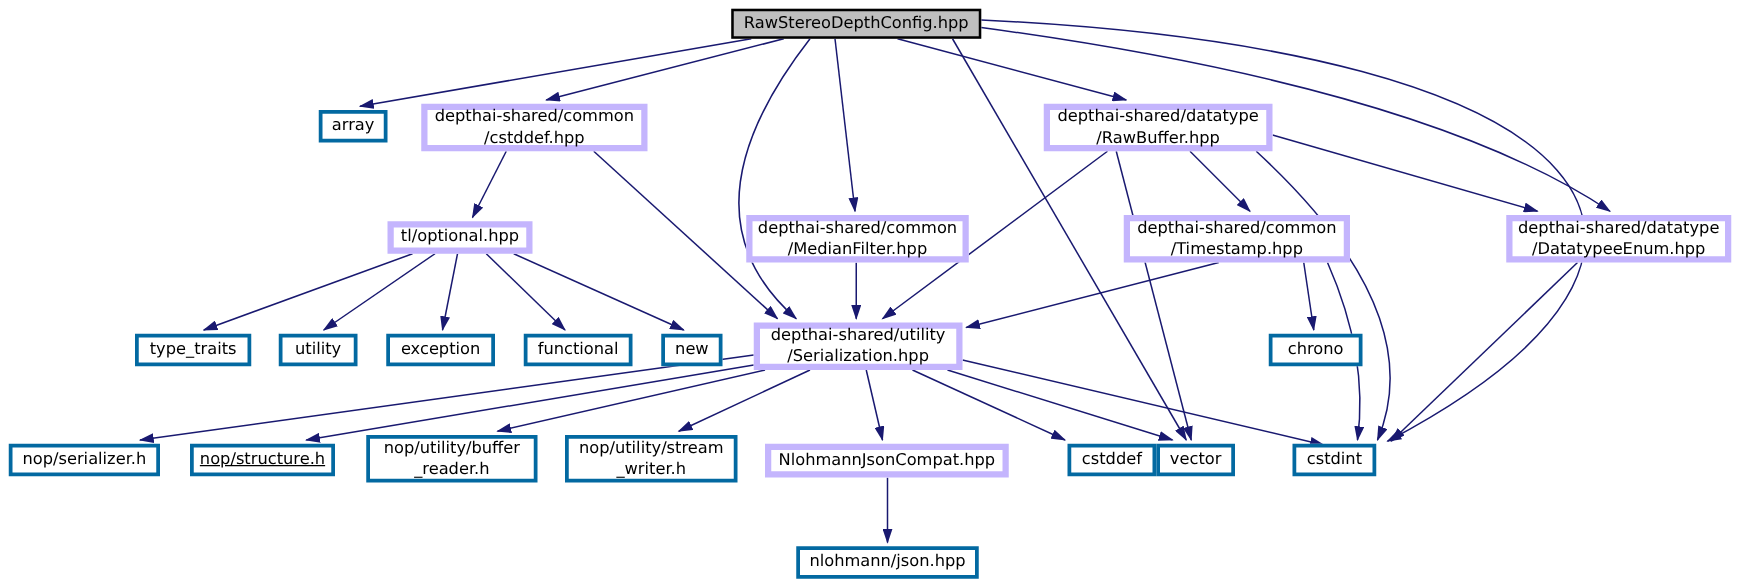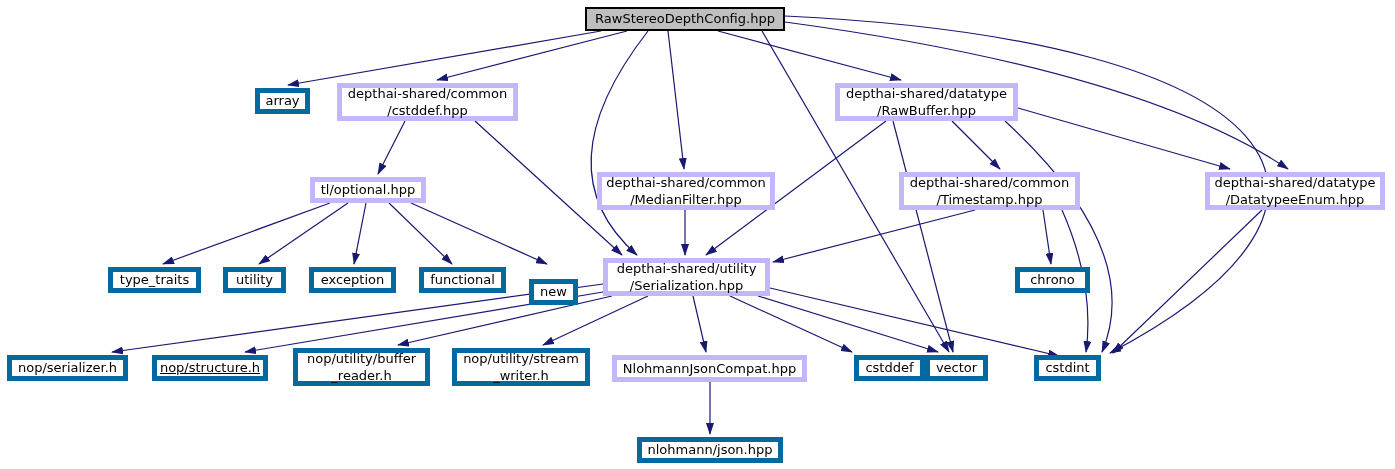--- a/index.html
+++ b/index.html
@@ -29,21 +29,21 @@
     text-align: center;
     font-size: 13px;
     line-height: 1.32;
     color: #000000;
     background: #ffffff;
     white-space: nowrap;
     cursor: default;
   }
   .node.doc { border: 5px solid #c4b5fd; cursor: pointer; }
   .node.main { border: 2px solid #000000; background: #bfbfbf; font-weight: 400; }
-  .node.ext { border: 5px solid #0369a1; }
+  .node.ext { border: 3px solid #0369a1; }
   .edge { fill: none; stroke-width: 1.2px; }
 </style>
 </head>
 <body>
 
 <div id="graph">
   <svg id="edge-layer" viewBox="0 0 1395 469" xmlns="http://www.w3.org/2000/svg">
     <defs>
       <marker id="arrowhead" markerUnits="userSpaceOnUse" markerWidth="12" markerHeight="8" refX="11" refY="4" orient="auto">
         <path d="M0,0 L12,4 L0,8 Z" fill="#191970"></path>
@@ -121,21 +121,21 @@
       </div>
       <div class="node ext" style="left: 223px; top: 267px; width: 63px; height: 26px;">
         <span>utility</span>
       </div>
       <div class="node ext" style="left: 309px; top: 267px; width: 87px; height: 26px;">
         <span>exception</span>
       </div>
       <div class="node ext" style="left: 419px; top: 267px; width: 87px; height: 26px;">
         <span>functional</span>
       </div>
-      <div class="node ext" style="left: 529px; top: 279px; width: 49px; height: 26px;">
+      <div class="node ext" style="left: 529px; top: 267px; width: 49px; height: 26px;">
         <span>new</span>
       </div>
       <div class="node doc" style="left: 603px; top: 258px; width: 167px; height: 38px;">
         <span>depthai-shared/utility</span>
         <span>/Serialization.hpp</span>
       </div>
       <div class="node ext" style="left: 1015px; top: 267px; width: 75px; height: 26px;">
         <span>chrono</span>
       </div>
       <div class="node ext" style="left: 7px; top: 355px; width: 121px; height: 26px;">

